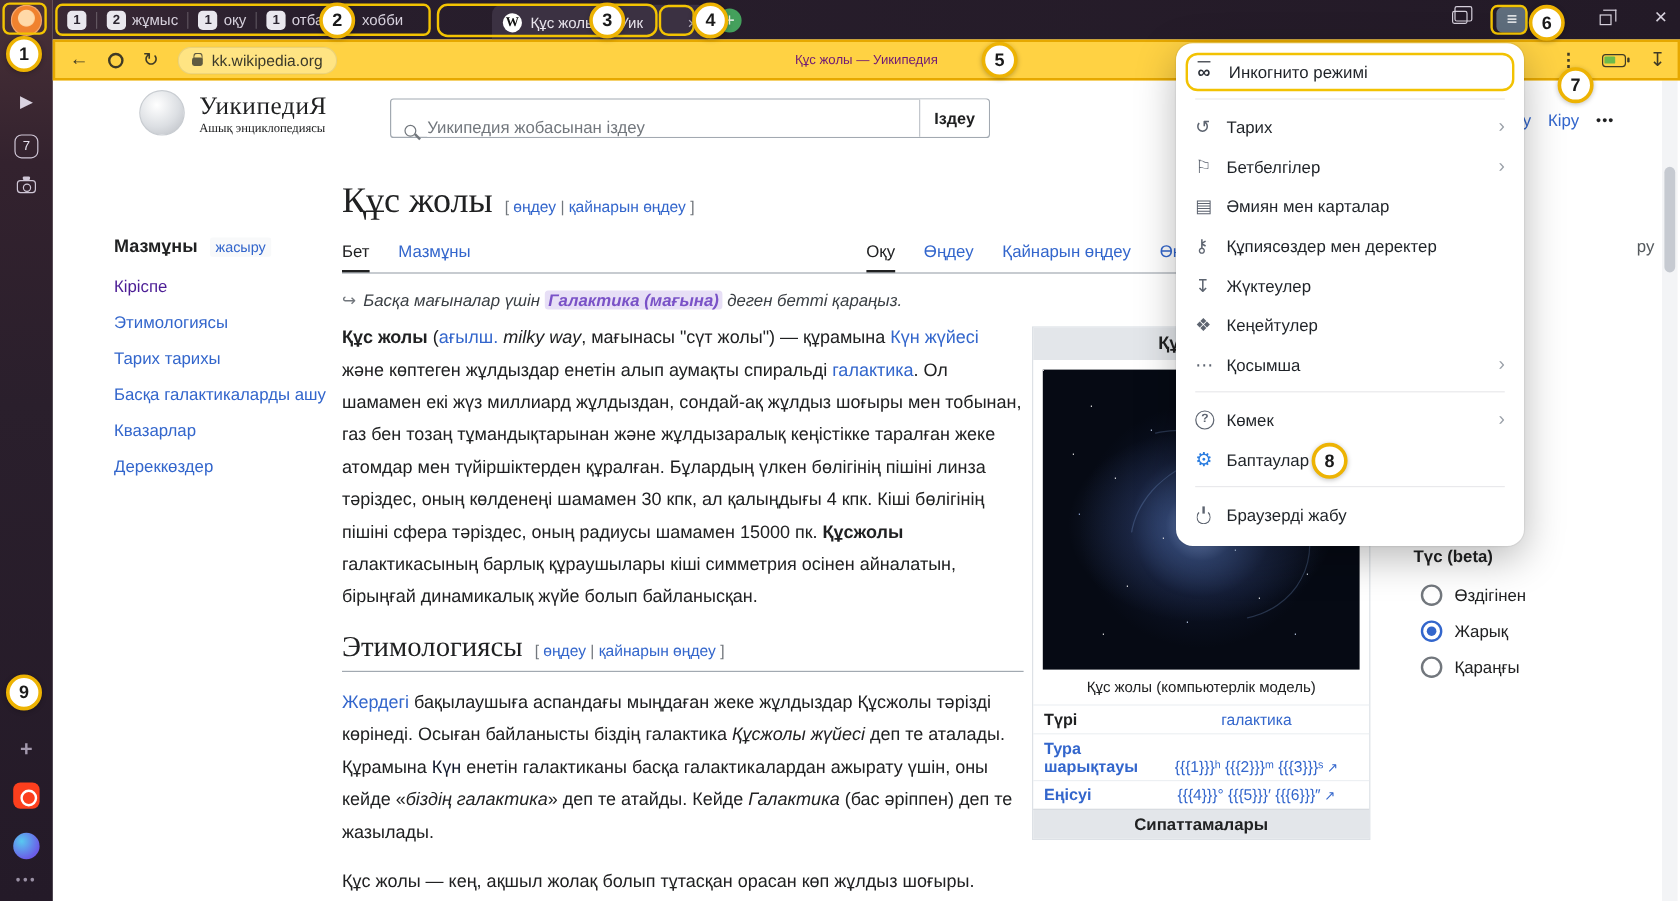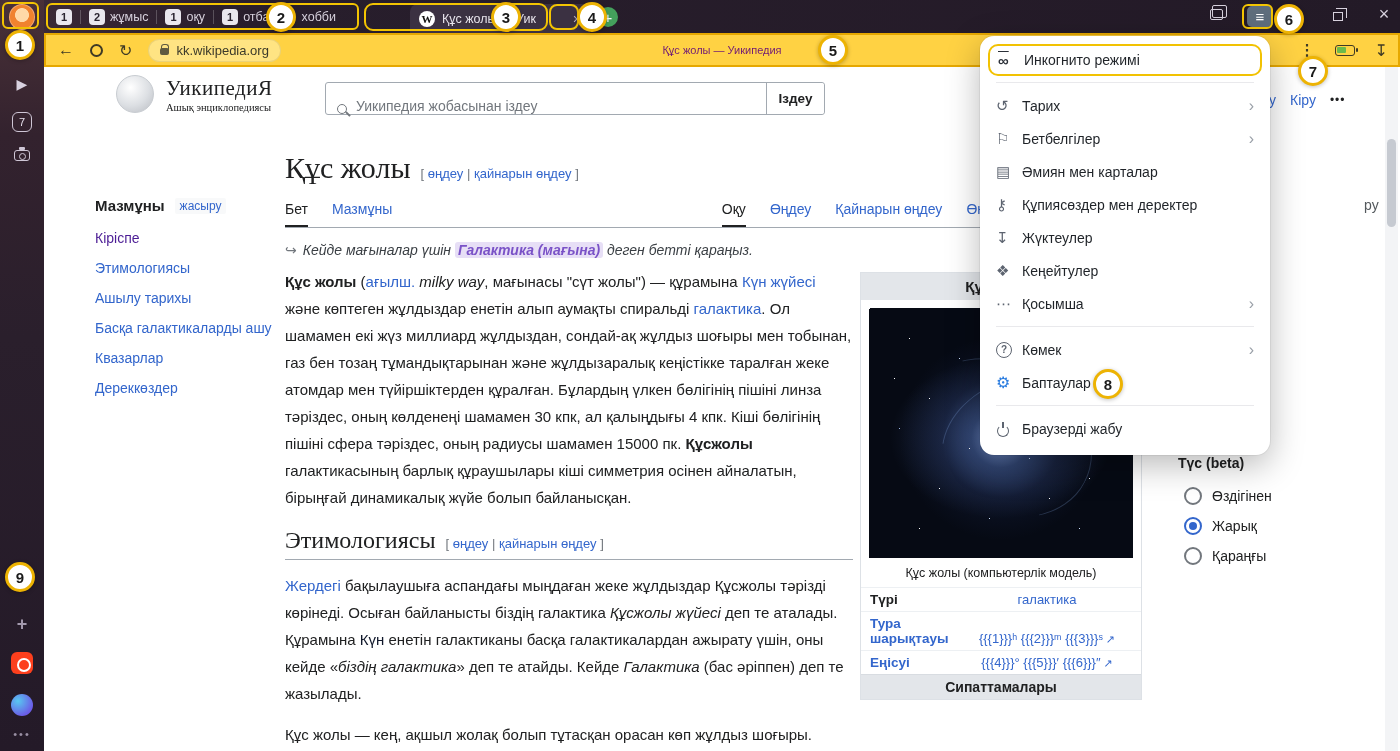--- a/index.html
+++ b/index.html
@@ -264,21 +264,21 @@
     <span class="wh-more">•••</span>
   </div>
 
   <div id="toc">
     <div class="toc-head">
       <span class="toc-title">Мазмұны</span>
       <span class="toc-hide">жасыру</span>
     </div>
     <div class="toc-item active">Кіріспе</div>
     <div class="toc-item">Этимологиясы</div>
-    <div class="toc-item">Ашылу тарихы</div>
+    <div class="toc-item">Тарих тарихы</div>
     <div class="toc-item">Басқа галактикаларды ашу</div>
     <div class="toc-item">Квазарлар</div>
     <div class="toc-item">Дереккөздер</div>
   </div>
 
   <div id="article">
     <div class="title-row">
       <h1 class="wtitle">Құс жолы</h1>
       <span><span class="edb">[ </span><span class="ed">өңдеу</span><span class="edb"> | </span><span class="ed">қайнарын өңдеу</span><span class="edb"> ]</span></span>
     </div>
@@ -288,21 +288,21 @@
         <span class="wtab">Мазмұны</span>
       </div>
       <div class="tabs-right">
         <span class="wtab active">Оқу</span>
         <span class="wtab">Өңдеу</span>
         <span class="wtab">Қайнарын өңдеу</span>
         <span class="wtab">Өң</span>
       </div>
     </div>
     <div class="hatnote">
-      <span class="hat-icon">↪</span><span><span class="i">Кейде мағыналар үшін </span><span class="hl">Галактика (мағына)</span><span class="i"> деген бетті қараңыз.</span></span>
+      <span class="hat-icon">↪</span><span><span class="i">Басқа мағыналар үшін </span><span class="hl">Галактика (мағына)</span><span class="i"> деген бетті қараңыз.</span></span>
     </div>
     <p class="para"><span class="b">Құс жолы</span><span> (</span><span class="lk">ағылш.</span><span> </span><span class="i">milky way</span><span>, мағынасы "сүт жолы") — құрамына </span><span class="lk">Күн жүйесі</span><span> және көптеген жұлдыздар енетін алып аумақты спиральді </span><span class="lk">галактика</span><span>. Ол шамамен екі жүз миллиард жұлдыздан, сондай-ақ жұлдыз шоғыры мен тобынан, газ бен тозаң тұмандықтарынан және жұлдызаралық кеңістікке таралған жеке атомдар мен түйіршіктерден құралған. Бұлардың үлкен бөлігінің пішіні линза тәріздес, оның көлденеңі шамамен 30 кпк, ал қалыңдығы 4 кпк. Кіші бөлігінің пішіні сфера тәріздес, оның радиусы шамамен 15000 пк. </span><span class="b">Құсжолы</span><span> галактикасының барлық құраушылары кіші симметрия осінен айналатын, бірыңғай динамикалық жүйе болып байланысқан.</span></p>
     <div class="h2row">
       <h2 class="wh2">Этимологиясы</h2>
       <span><span class="edb">[ </span><span class="ed">өңдеу</span><span class="edb"> | </span><span class="ed">қайнарын өңдеу</span><span class="edb"> ]</span></span>
     </div>
     <p class="para" style="margin-top:12px"><span class="lk">Жердегі</span><span> бақылаушыға аспандағы мыңдаған жеке жұлдыздар Құсжолы тәрізді көрінеді. Осыған байланысты біздің галактика </span><span class="i">Құсжолы жүйесі</span><span> деп те аталады. Құрамына </span><span class="lkg">Күн</span><span> енетін галактиканы басқа галактикалардан ажырату үшін, оны кейде «</span><span class="i">біздің галактика</span><span>» деп те атайды. Кейде </span><span class="i">Галактика</span><span> (бас әріппен) деп те жазылады.</span></p>
     <p class="para"><span>Құс жолы — кең, ақшыл жолақ болып тұтасқан орасан көп жұлдыз шоғыры. Алайда </span></p>
   </div>
 

